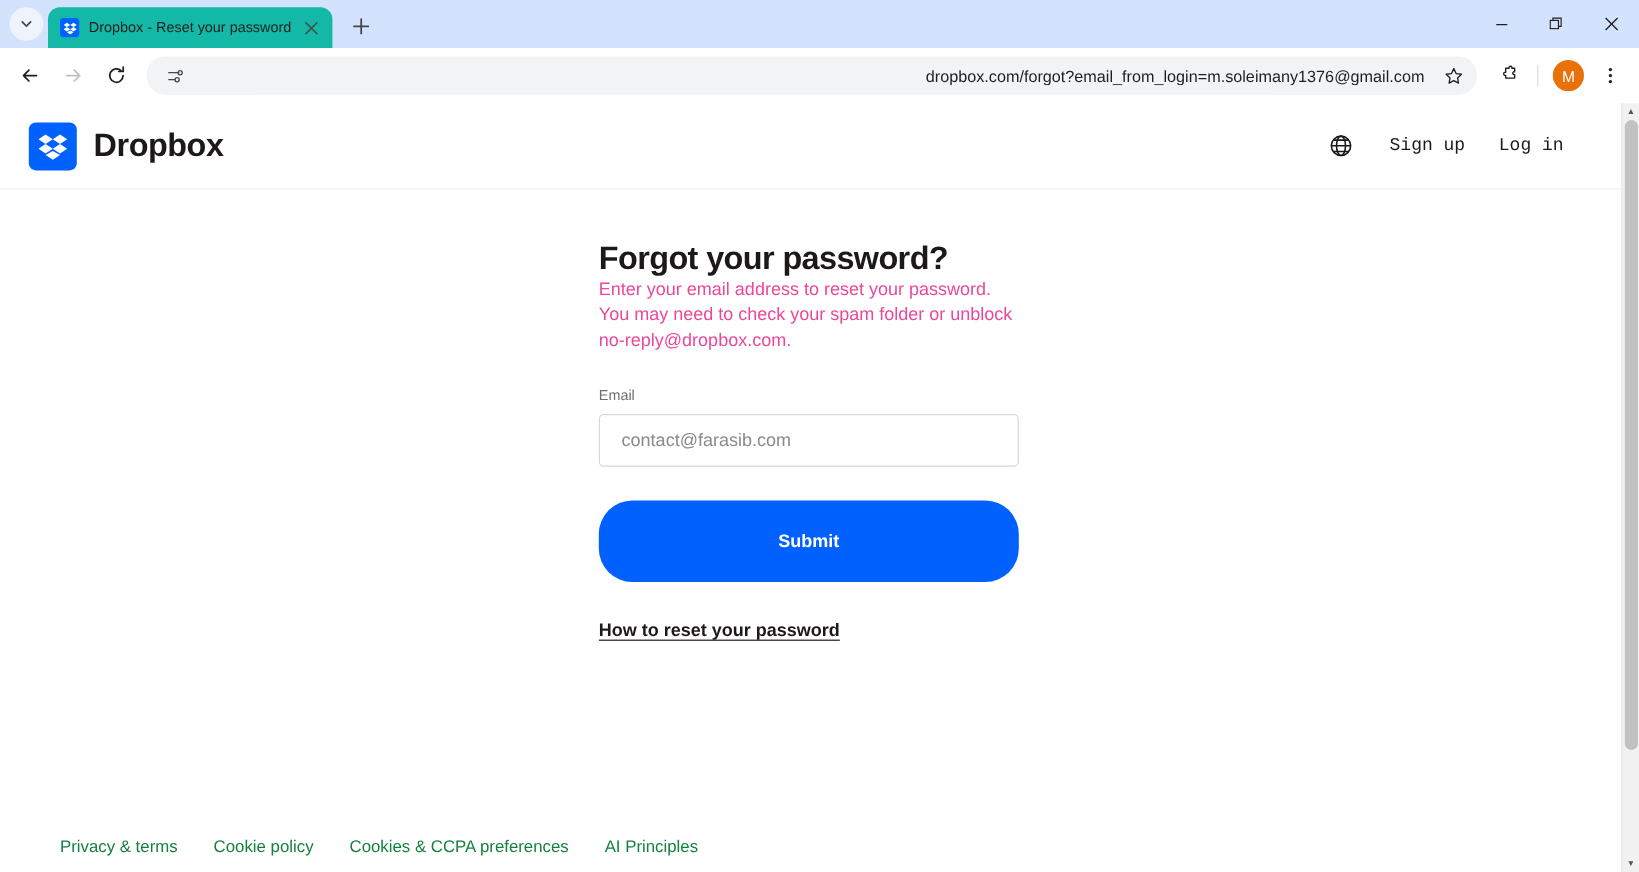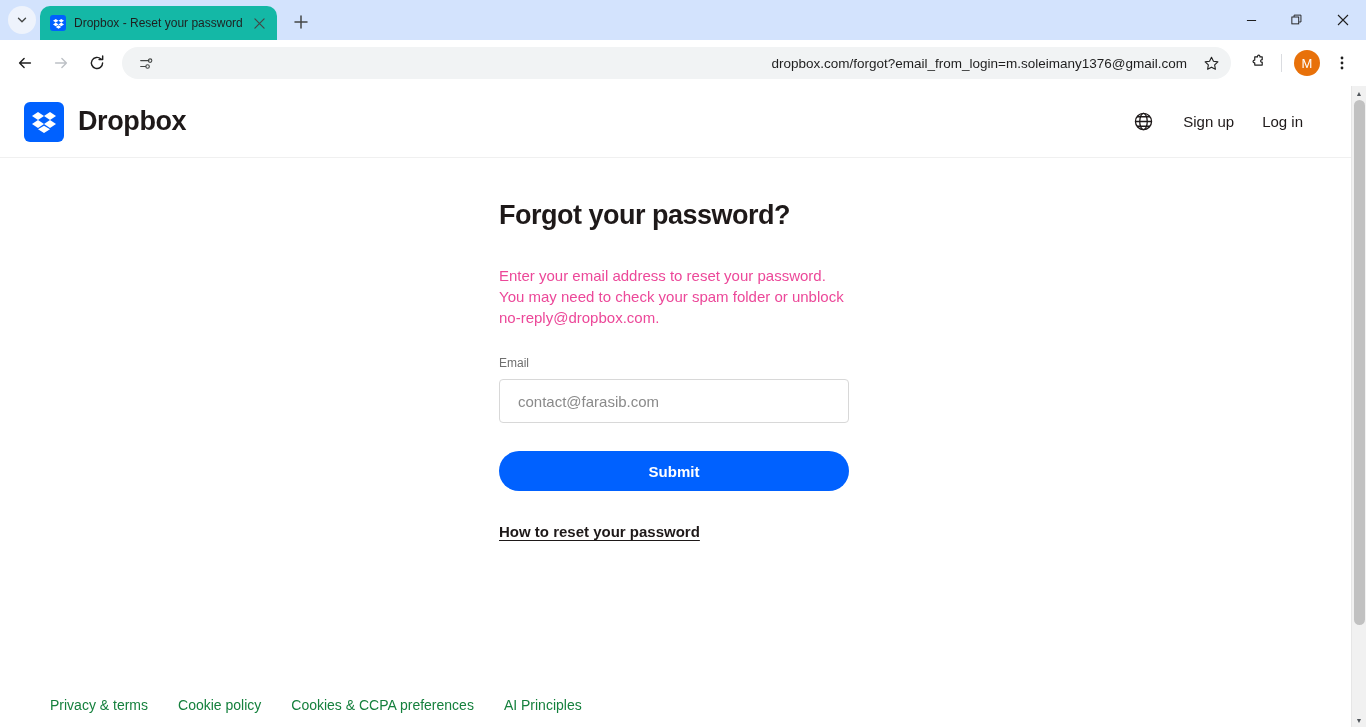--- a/index.html
+++ b/index.html
@@ -193,20 +193,21 @@
     font-weight: bold;
     color: #1e1919;
     letter-spacing: -0.4px;
   }
   .header-right {
     margin-left: auto;
     display: flex;
     align-items: center;
     gap: 28px;
     padding-right: 24px;
+    font-family: Liberation Mono, monospace;
   }
   .globe-btn {
     width: 24px; height: 24px;
     display: flex; align-items: center; justify-content: center;
     color: #1e1919;
   }
   .header-link {
     font-size: 15px;
     color: #1e1919;
   }
@@ -218,21 +219,20 @@
   }
   .form-col {
     width: 350px;
     margin-left: 499px;
   }
   .title {
     font-size: 27px;
     font-weight: bold;
     color: #1e1919;
     letter-spacing: -0.5px;
-    margin-bottom: 34px;
   }
   .subtext {
     font-size: 15px;
     line-height: 21px;
     color: #ec4899;
     margin-bottom: 28px;
   }
   .field-label {
     font-size: 12px;
     color: #6f6f6f;
@@ -246,21 +246,21 @@
     padding: 0 18px;
     font-size: 15px;
     font-family: "Liberation Sans", sans-serif;
     color: #4c1d95;
     background: #ffffff;
     outline: none;
   }
   .email-input::placeholder { color: #8a8a8a; }
   .submit-btn {
     width: 350px;
-    height: 40px;
+    height: 68px;
     margin-top: 28px;
     background: #0061ff;
     color: #ffffff;
     border: none;
     border-radius: 28px;
     font-size: 15px;
     font-weight: bold;
     font-family: "Liberation Sans", sans-serif;
     cursor: pointer;
   }

